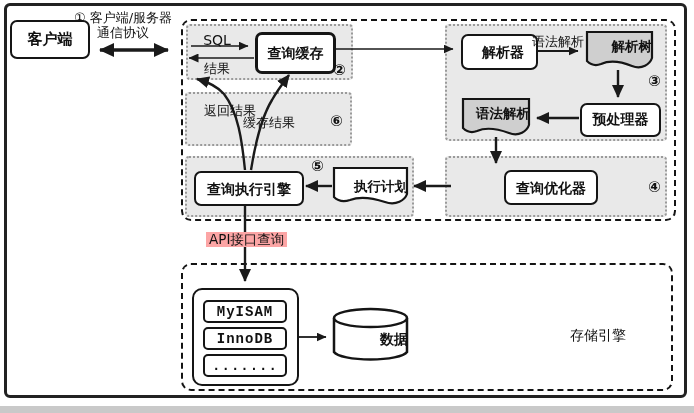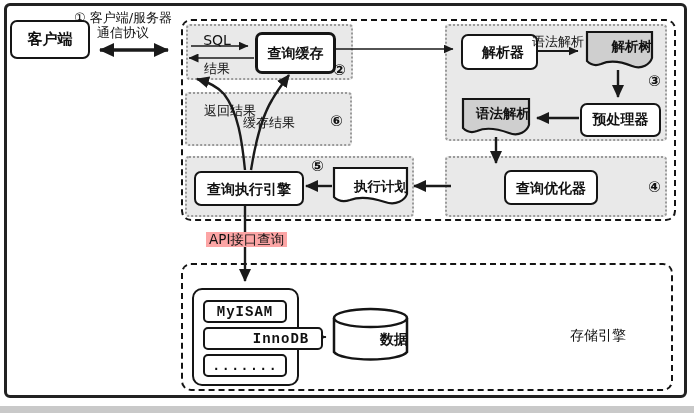--- a/index.html
+++ b/index.html
@@ -143,21 +143,21 @@
 
     <div class="node" style="left:460px;top:170px;width:90px;height:31px;margin-left:44px;">
       <span>查询优化器</span>
     </div>
     <div class="step" style="left:648px;top:180px;">④</div>
 
     <div class="lbl" style="left:206px;top:232px;background:#fca5a5;padding:0 3px;font-size:13.5px;">API接口查询</div>
 
     <div class="node" style="left:192px;top:288px;width:103px;height:94px;border-radius:10px;border-width:2.4px;"></div>
     <div class="node mono" style="left:203px;top:300px;width:80px;height:19px;border-width:2px;border-radius:5px;">MyISAM</div>
-    <div class="node mono" style="left:203px;top:327px;width:80px;height:19px;border-width:2px;border-radius:5px;padding-left:36px;">InnoDB</div>
+    <div class="node mono" style="left:203px;top:327px;width:80px;height:19px;border-width:2px;border-radius:5px;">InnoDB</div>
     <div class="node mono" style="left:203px;top:354px;width:80px;height:19px;border-width:2px;border-radius:5px;">.......</div>
 
     <div class="doc-lbl" style="left:333px;top:331px;width:75px;font-size:14px;">数据</div>
 
     <div class="lbl" style="left:553px;top:328px;width:90px;font-size:14px;">存储引擎</div>
   </div>
 
 </div>
 
 </body></html>

